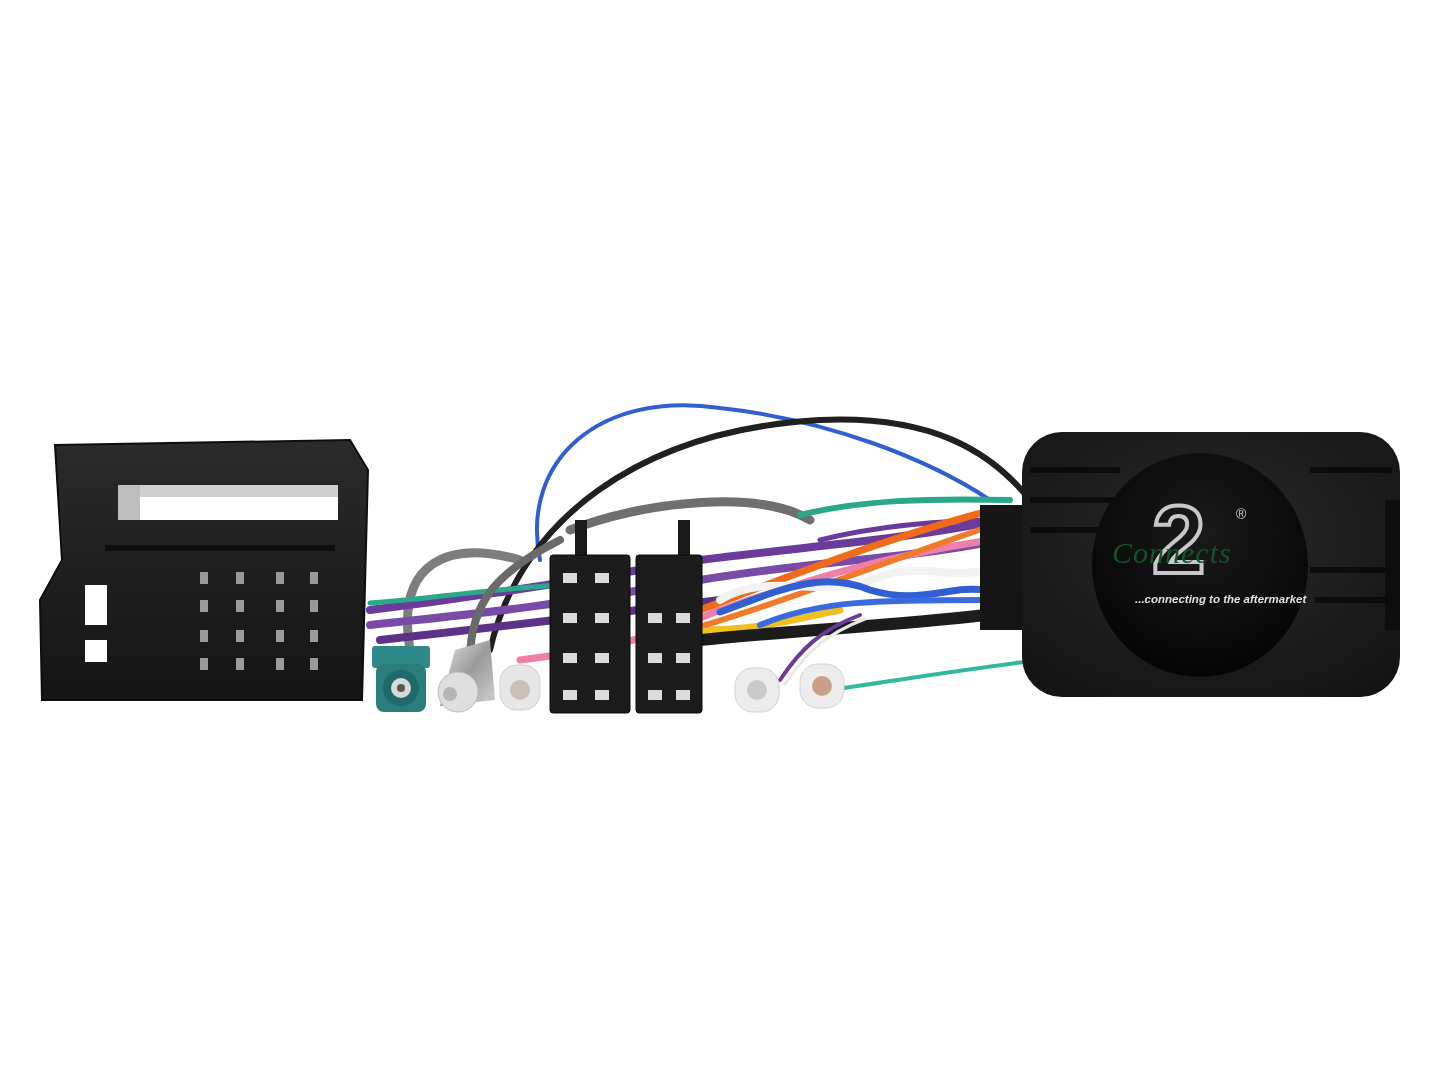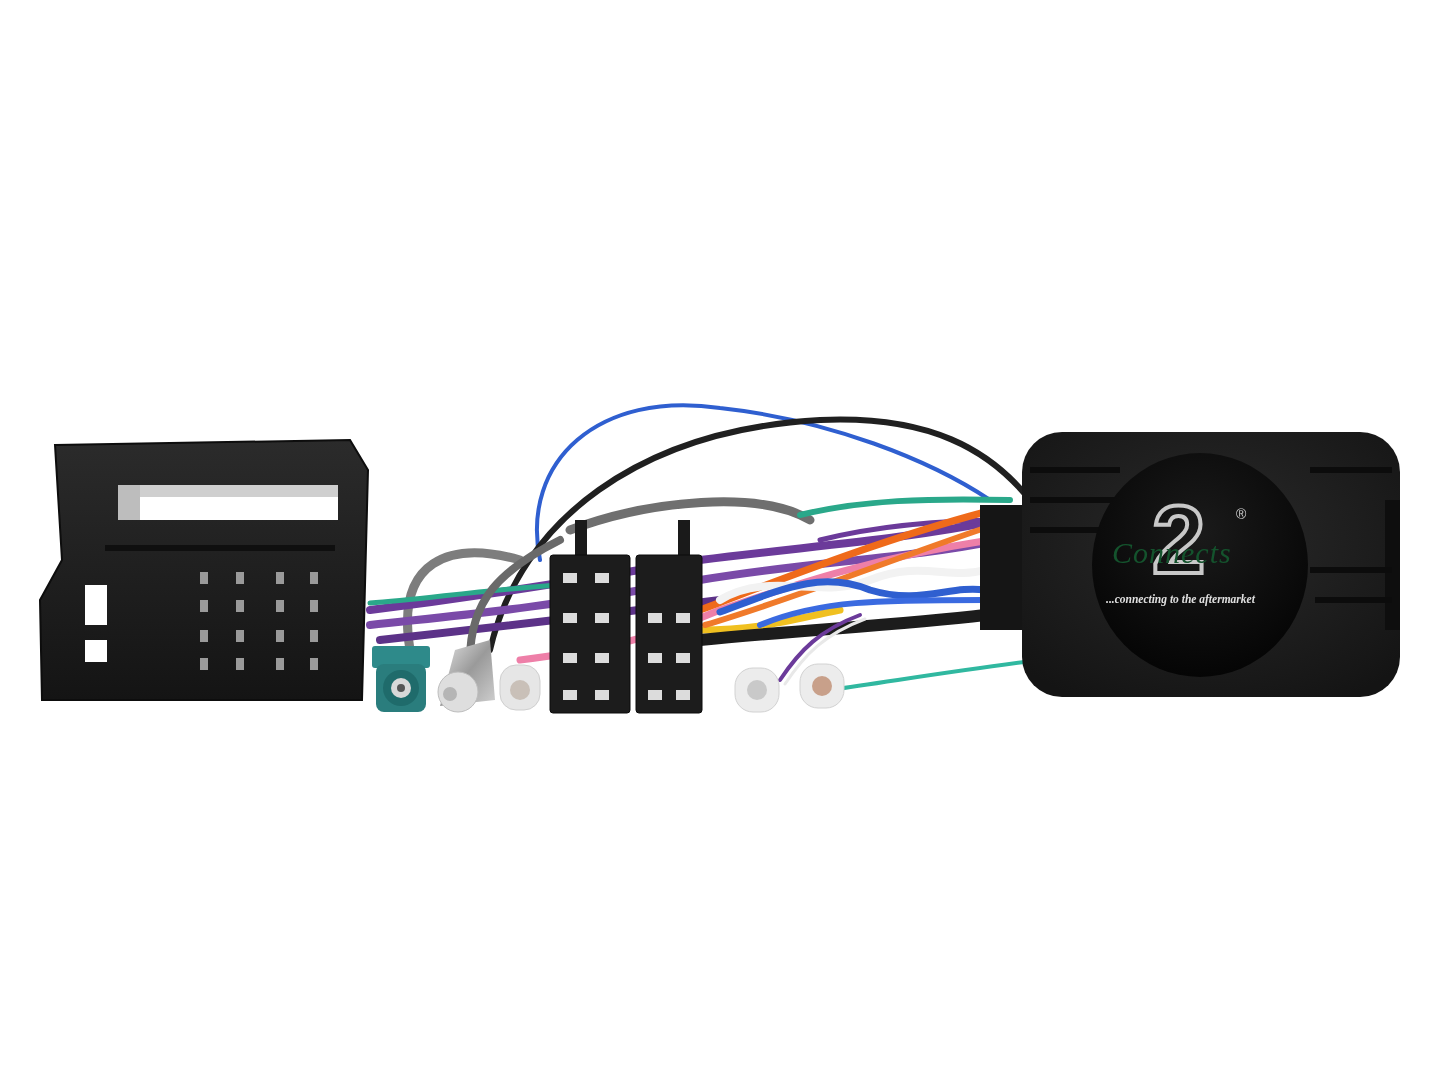--- a/index.html
+++ b/index.html
@@ -1,19 +1,19 @@
 <!DOCTYPE html>
 <html><head>
 <meta charset="utf-8">
 <style>
   html, body { margin: 0; padding: 0; background: #ffffff; }
   body { width: 1440px; height: 1080px; overflow: hidden; position: relative; font-family: "Liberation Sans", sans-serif; }
   .scene { position: absolute; left: 0; top: 0; width: 1440px; height: 1080px; }
   .logo-brand { font-family: "Liberation Serif", serif; font-style: italic; }
-  .logo-tag { font-family: Liberation Serif, serif; font-style: italic; }
+  .logo-tag { font-family: Liberation Sans, sans-serif; font-style: italic; margin-left: 29px; }
 </style>
 </head>
 <body>
 
 <svg class="scene" viewBox="0 0 1440 1080" xmlns="http://www.w3.org/2000/svg">
   <defs>
     <radialGradient id="boxGrad" cx="0.5" cy="0.4" r="0.7">
       <stop offset="0" stop-color="#2a2a2a"></stop>
       <stop offset="1" stop-color="#141414"></stop>
     </radialGradient>

